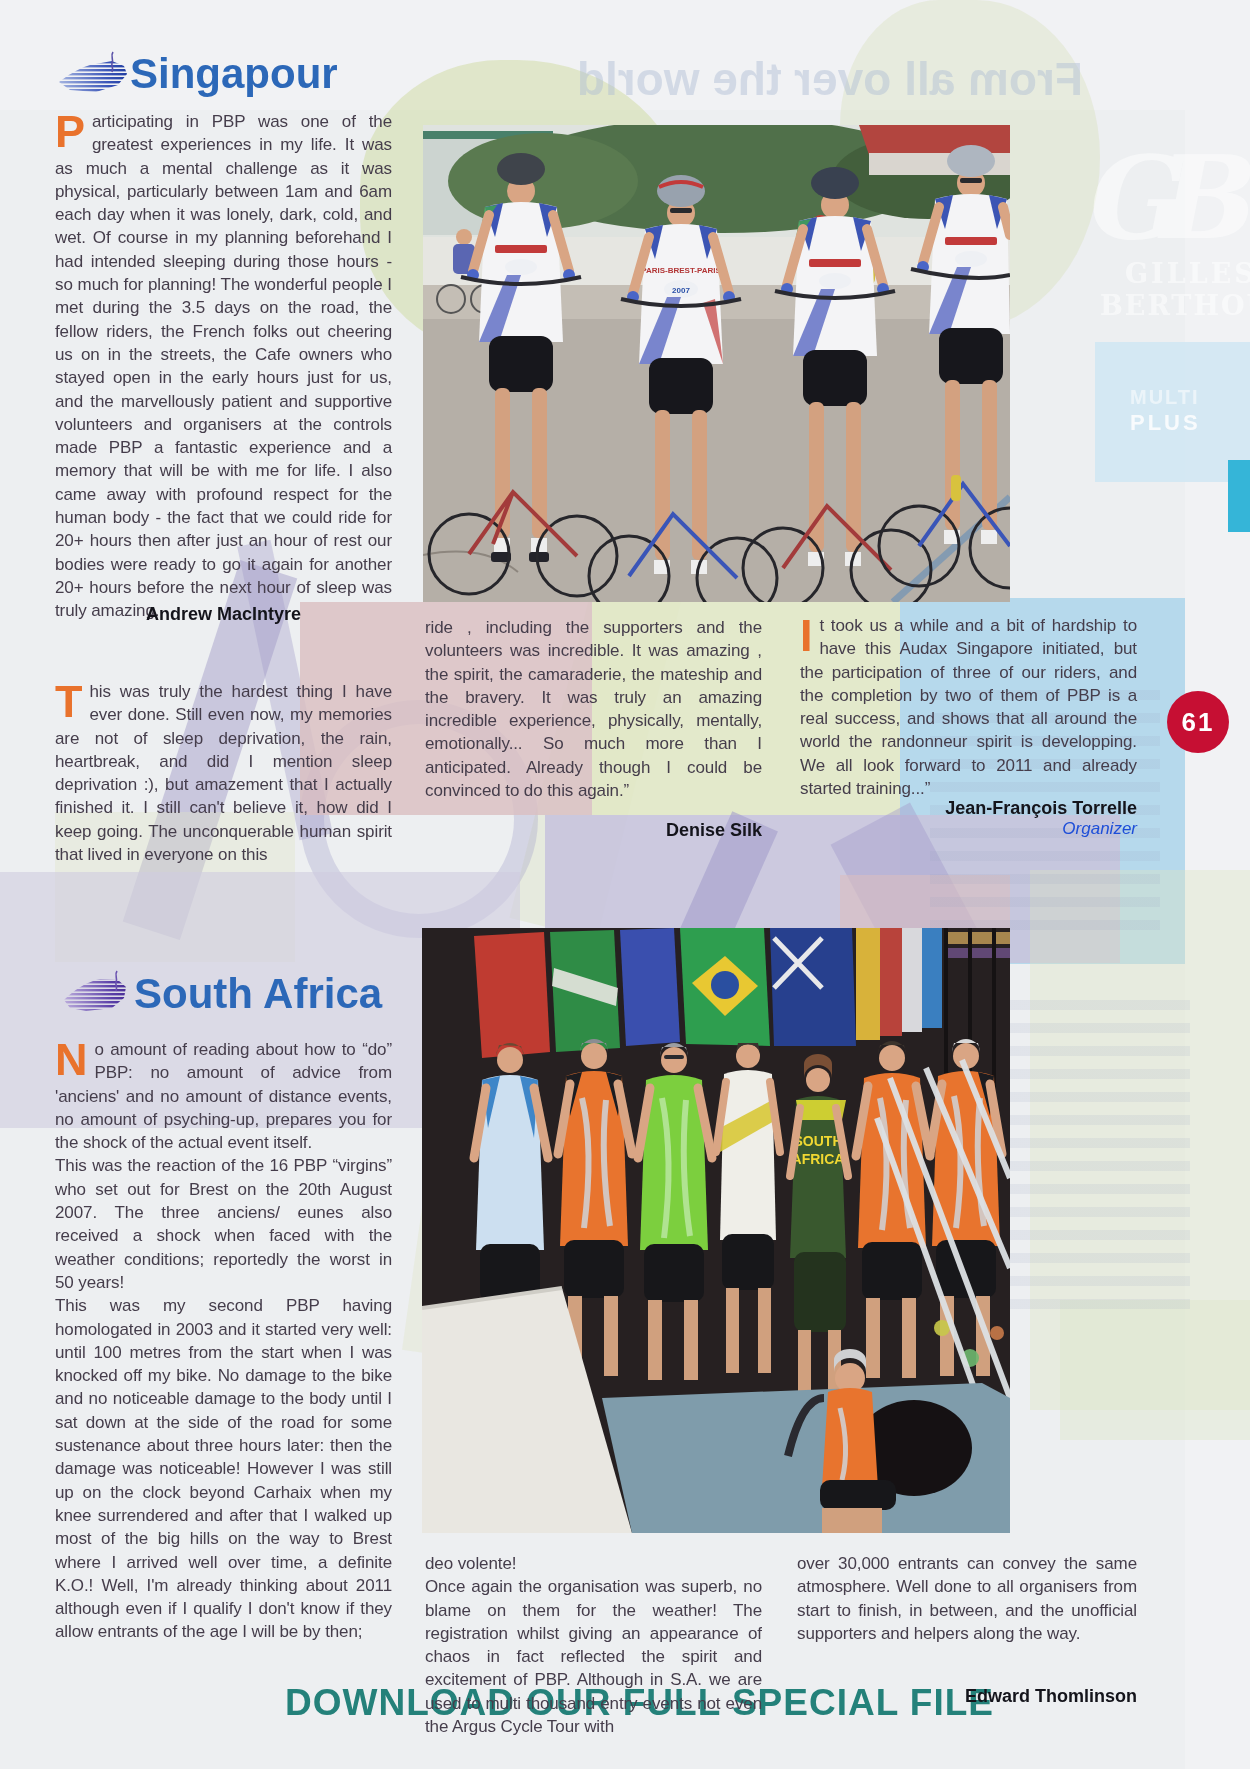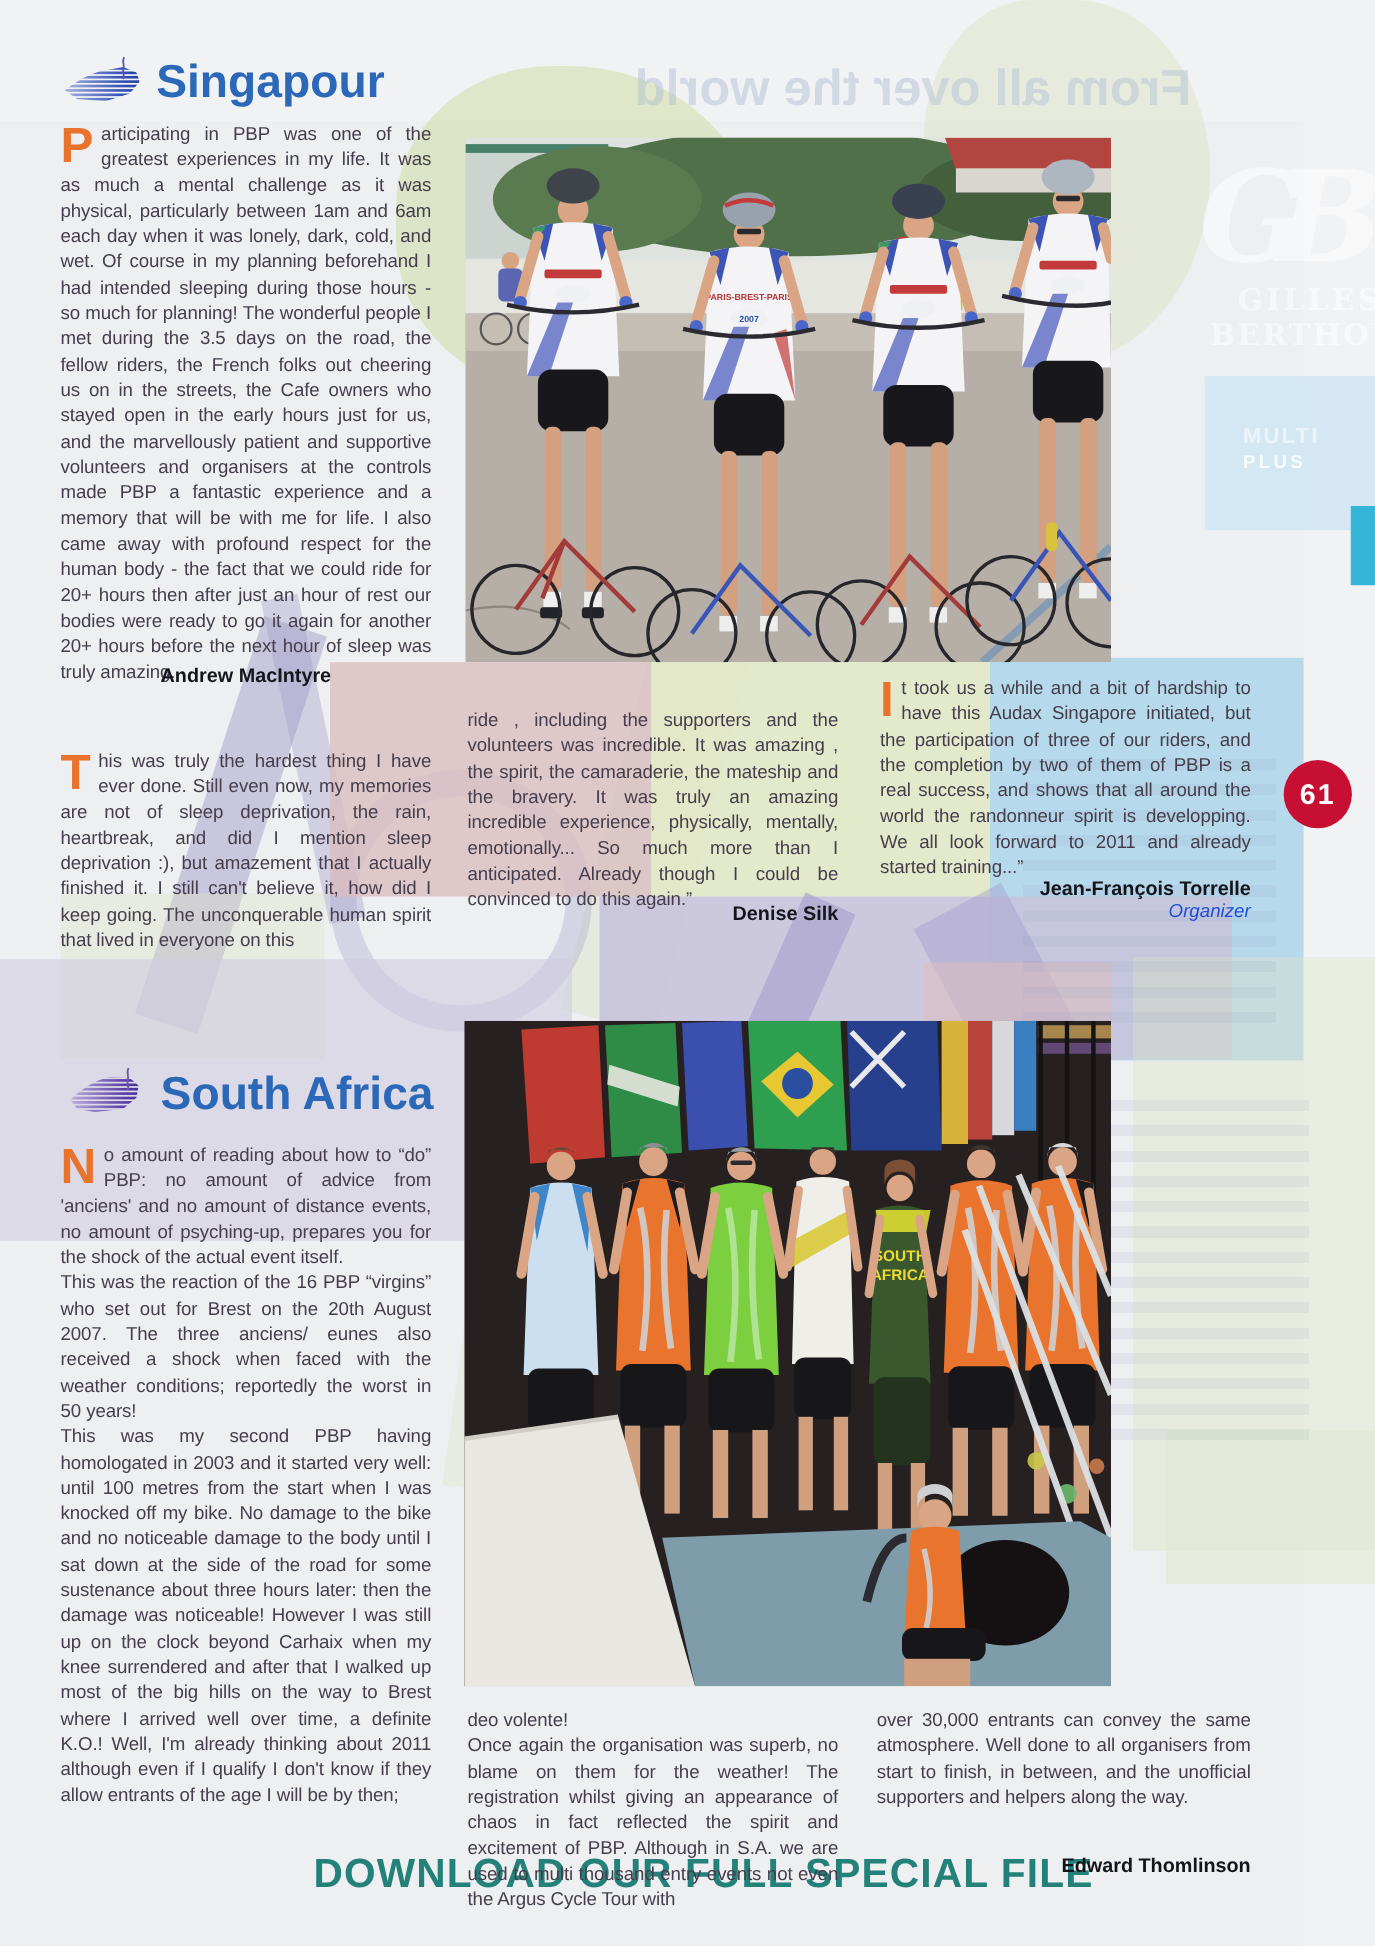--- a/index.html
+++ b/index.html
@@ -4,21 +4,21 @@
 <style>
   html,body{margin:0;padding:0;background:#d8d8d8;}
   .page{position:relative;width:1250px;height:1769px;background:#edeff1;overflow:hidden;
         font-family:"Liberation Sans",sans-serif;}
   .abs{position:absolute;}
   .bt{font-size:17px;line-height:23.3px;color:#453d4b;text-align:justify;margin:0;letter-spacing:-0.1px;}
   .dc{float:left;font-weight:bold;font-size:45px;line-height:37px;color:#e9722c;margin:3px 7px 0 0;}
   .author{font-size:18px;font-weight:bold;color:#14141b;}
   .role{font-size:17px;font-style:italic;color:#1d4ed8;}
   .sec-title{font-size:42px;font-weight:bold;color:#2c68b8;margin:0;line-height:1;}
-  .sec-head{position:absolute;display:flex;align-items:center;gap:12px;}
+  .sec-head{position:absolute;display:flex;align-items:center;}
   .photo{position:absolute;overflow:hidden;}
   .photo svg{display:block;width:100%;height:100%;}
   .pagenum{position:absolute;width:62px;height:62px;border-radius:50%;background:#c60f33;
            color:#fff;display:flex;align-items:center;justify-content:center;
            font-size:26px;font-weight:bold;letter-spacing:2px;}
   .ghost{position:absolute;color:#fff;font-weight:bold;}
   .mirror{transform:scaleX(-1);}
   .ghostlines{position:absolute;background:repeating-linear-gradient(180deg,rgba(150,160,190,.14) 0 10px,transparent 10px 23px);}
 </style>
 </head>
@@ -49,21 +49,21 @@
   <div class="abs" style="left:1228px;top:460px;width:22px;height:72px;background:#35b5d8;"></div>
   <div class="abs" style="left:1060px;top:1300px;width:190px;height:140px;background:#dde6c8;opacity:.4;"></div>
   <div class="ghostlines mirror" style="left:930px;top:690px;width:230px;height:250px;"></div>
   <div class="ghostlines mirror" style="left:950px;top:1000px;width:240px;height:320px;"></div>
 
   <div class="ghost mirror" style="left:540px;top:52px;width:580px;text-align:center;font-size:46px;color:#aebdd4;opacity:.45;">From all over the world</div>
   <div class="ghost" style="left:1090px;top:130px;font-family:'DejaVu Serif',serif;font-style:italic;font-size:115px;opacity:.5;letter-spacing:-28px;">GB</div>
   <div class="ghost" style="left:1125px;top:258px;font-family:'DejaVu Serif',serif;font-size:27px;opacity:.55;letter-spacing:3px;">GILLES</div>
   <div class="ghost" style="left:1100px;top:290px;font-family:'DejaVu Serif',serif;font-size:27px;opacity:.55;letter-spacing:2px;">BERTHOUD</div>
   <div class="ghost" style="left:1130px;top:386px;font-size:20px;opacity:.55;letter-spacing:2px;">MULTI</div>
-  <div class="ghost" style="left:1130px;top:410px;font-size:17px;opacity:.85;letter-spacing:3px;">PLUS</div>
+  <div class="ghost" style="left:1130px;top:410px;font-size:22px;opacity:.85;letter-spacing:3px;">PLUS</div>
   <div class="ghost" style="left:285px;top:1682px;font-size:37px;color:#0f766e;opacity:.9;letter-spacing:1px;">DOWNLOAD OUR FULL SPECIAL FILE</div>
 
   <div class="sec-head" style="left:56px;top:50px;">
     <svg width="74" height="48" viewBox="0 0 74 48">
       <defs>
         <linearGradient id="sg" x1="0" y1="0" x2="1" y2="0">
           <stop offset="0" stop-color="#aab9e2"></stop>
             <stop offset=".7" stop-color="#3a55b8"></stop>
             <stop offset="1" stop-color="#1e3a9e"></stop>
         </linearGradient>
@@ -225,21 +225,21 @@
         <rect x="521" y="405" width="16" height="14" fill="#eeeeee"></rect>
           <rect x="558" y="405" width="16" height="14" fill="#eeeeee"></rect>
         <circle cx="496" cy="421" r="40" fill="none" stroke="#26262b" stroke-width="3"></circle>
         <circle cx="587" cy="423" r="40" fill="none" stroke="#26262b" stroke-width="3"></circle>
         <path d="M496,421 L540,359 L587,421" stroke="#3a55b8" stroke-width="4" fill="none"></path>
         <rect x="528" y="350" width="10" height="26" rx="4" fill="#d8c23e"></rect>
       </g>
     </svg>
   </div>
 
-  <p class="bt abs" style="left:425px;top:643px;width:337px;">ride , including the supporters and the volunteers was incredible. It was amazing , the spirit, the camaraderie, the mateship and the bravery. It was truly an amazing incredible experience, physically, mentally, emotionally... So much more than I anticipated. Already though I could be convinced to do this again.”</p>
+  <p class="bt abs" style="left:425px;top:616px;width:337px;">ride , including the supporters and the volunteers was incredible. It was amazing , the spirit, the camaraderie, the mateship and the bravery. It was truly an amazing incredible experience, physically, mentally, emotionally... So much more than I anticipated. Already though I could be convinced to do this again.”</p>
 
   <div class="abs" style="left:425px;top:820px;width:337px;text-align:right;">
     <span class="author">Denise Silk</span>
   </div>
 
   <p class="bt abs" style="left:800px;top:614px;width:337px;">
     <span class="dc">I</span><span>t took us a while and a bit of hardship to have this Audax Singapore initiated, but the participation of three of our riders, and the completion by two of them of PBP is a real success, and shows that all around the world the randonneur spirit is developping. We all look forward to 2011 and already started training...”</span>
   </p>
   <div class="abs" style="left:800px;top:798px;width:337px;text-align:right;">
     <span class="author">Jean-François Torrelle</span><br>

